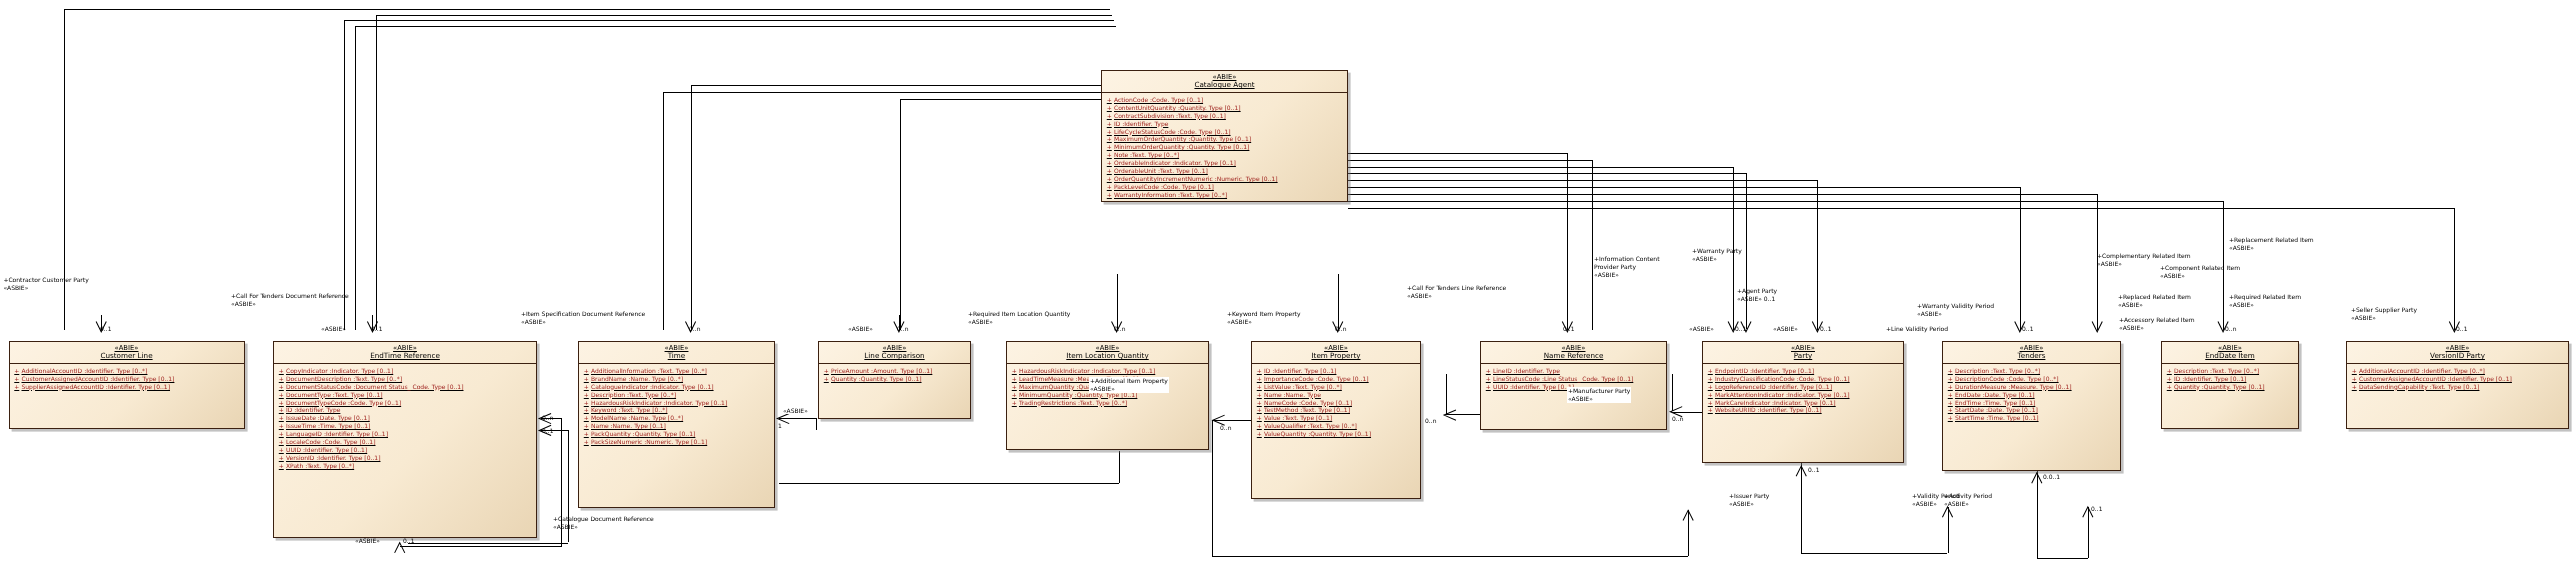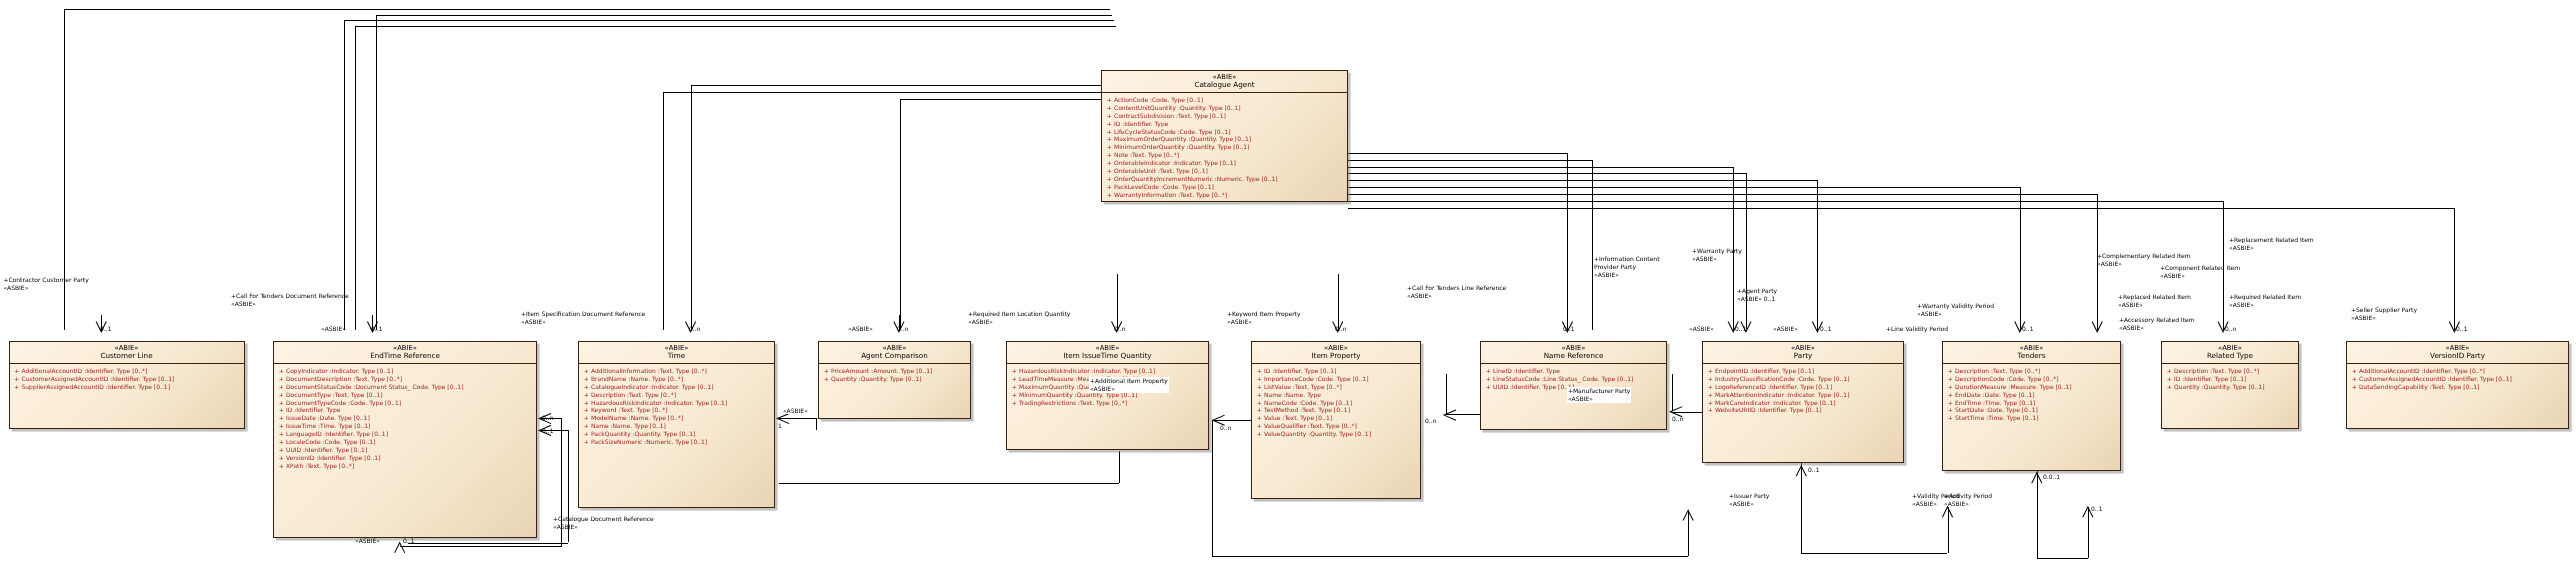--- a/index.html
+++ b/index.html
@@ -17,20 +17,21 @@
   }
 
   
   .uml-class {
     position: absolute;
     box-sizing: border-box;
     border: 0.9px solid #3b2010;
     background: linear-gradient(135deg, #fdf3e3 0%, #f8ead2 55%, #e9d5b4 100%);
     box-shadow: 2.6px 2.6px 0 rgba(120,120,120,0.45);
     z-index: 5;
+    text-decoration: underline;
   }
   .uml-header {
     text-align: center;
     padding: 2.6px 1.7px 2.6px 1.7px;
     border-bottom: 0.9px solid #3b2010;
     line-height: 1.15;
   }
   .stereotype {
     display: block;
     font-size: 6.8px;
@@ -414,38 +415,38 @@
       <div class="attr-row">
           <span class="attr-vis">+</span>
           <span class="attr-text">PackSizeNumeric  :Numeric. Type [0..1]</span>
         </div>
     </div>
   </div>
 
   <div class="uml-class" style="left:818px; top:341px; width:153px; height:78px;">
     <div class="uml-header">
       <span class="stereotype">«ABIE»</span>
-      <span class="cls-name">Agent Comparison</span>
+      <span class="cls-name">Line Comparison</span>
     </div>
     <div class="uml-attrs">
       <div class="attr-row">
           <span class="attr-vis">+</span>
           <span class="attr-text">PriceAmount  :Amount. Type [0..1]</span>
         </div>
       <div class="attr-row">
           <span class="attr-vis">+</span>
           <span class="attr-text">Quantity  :Quantity. Type [0..1]</span>
         </div>
     </div>
   </div>
 
   <div class="uml-class" style="left:1006px; top:341px; width:203px; height:109px;">
     <div class="uml-header">
       <span class="stereotype">«ABIE»</span>
-      <span class="cls-name">Item IssueTime Quantity</span>
+      <span class="cls-name">Item Location Quantity</span>
     </div>
     <div class="uml-attrs">
       <div class="attr-row">
           <span class="attr-vis">+</span>
           <span class="attr-text">HazardousRiskIndicator  :Indicator. Type [0..1]</span>
         </div>
       <div class="attr-row">
           <span class="attr-vis">+</span>
           <span class="attr-text">LeadTimeMeasure  :Measure. Type [0..1]</span>
         </div>
@@ -596,21 +597,21 @@
       <div class="attr-row">
           <span class="attr-vis">+</span>
           <span class="attr-text">StartTime  :Time. Type [0..1]</span>
         </div>
     </div>
   </div>
 
   <div class="uml-class" style="left:2161px; top:341px; width:138px; height:88px;">
     <div class="uml-header">
       <span class="stereotype">«ABIE»</span>
-      <span class="cls-name">Related Type</span>
+      <span class="cls-name">EndDate Item</span>
     </div>
     <div class="uml-attrs">
       <div class="attr-row">
           <span class="attr-vis">+</span>
           <span class="attr-text">Description  :Text. Type [0..*]</span>
         </div>
       <div class="attr-row">
           <span class="attr-vis">+</span>
           <span class="attr-text">ID  :Identifier. Type [0..1]</span>
         </div>

